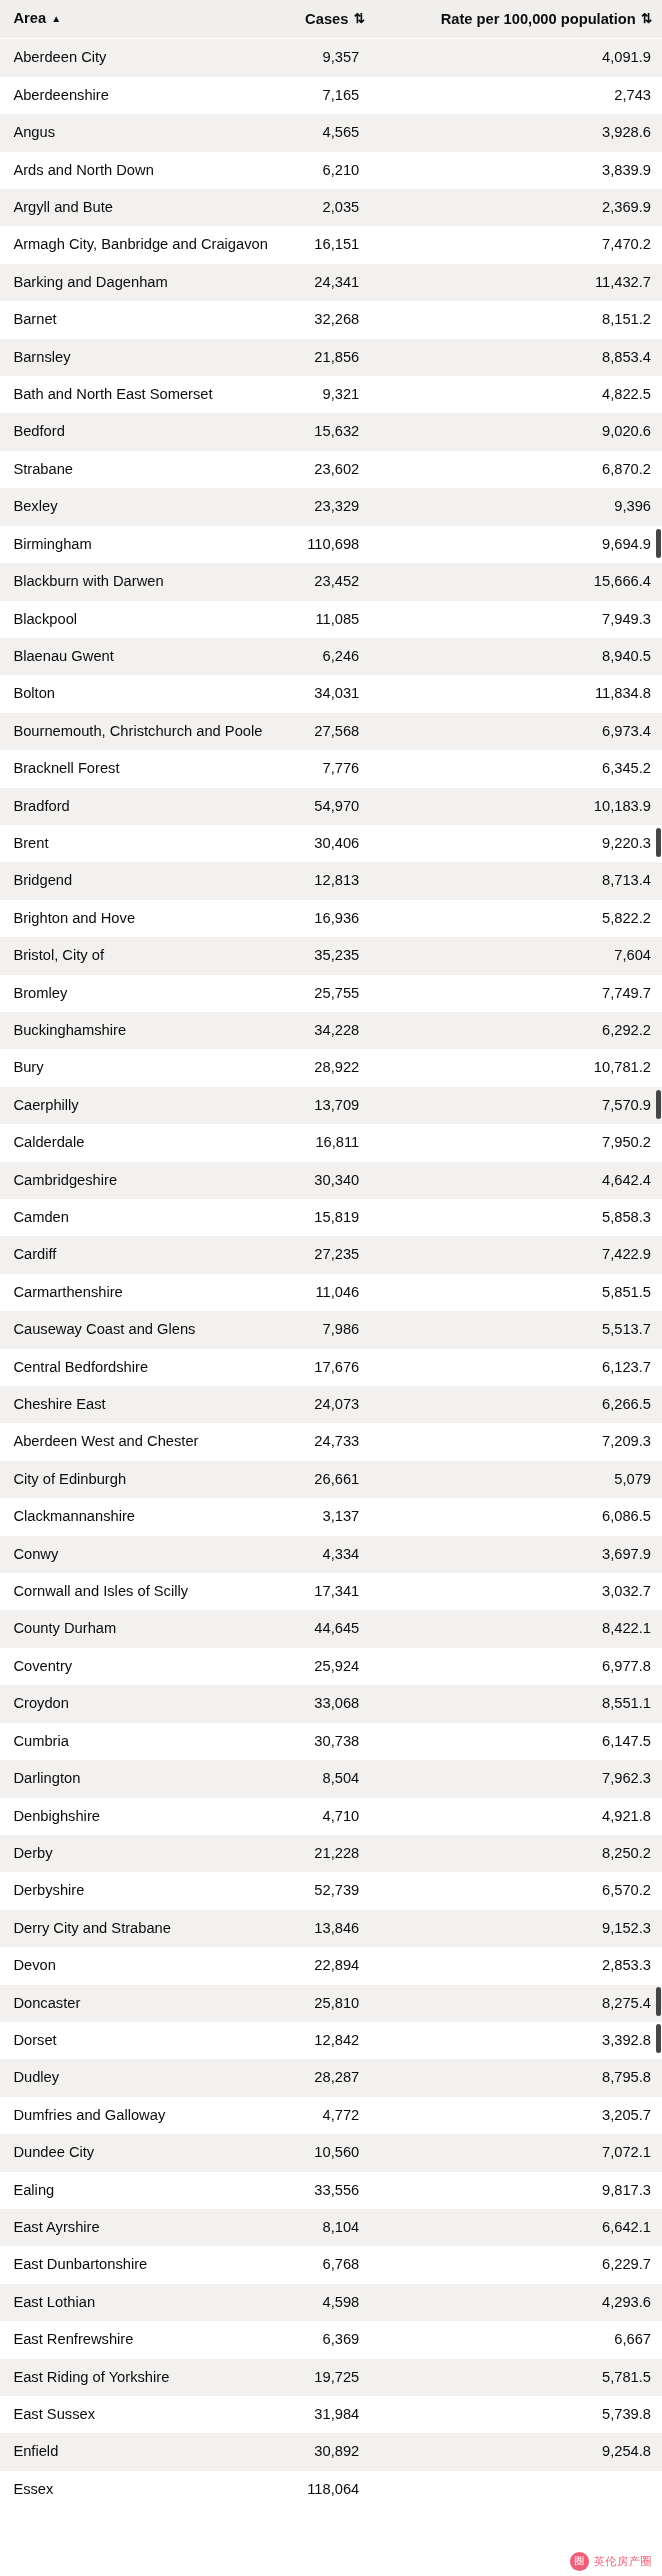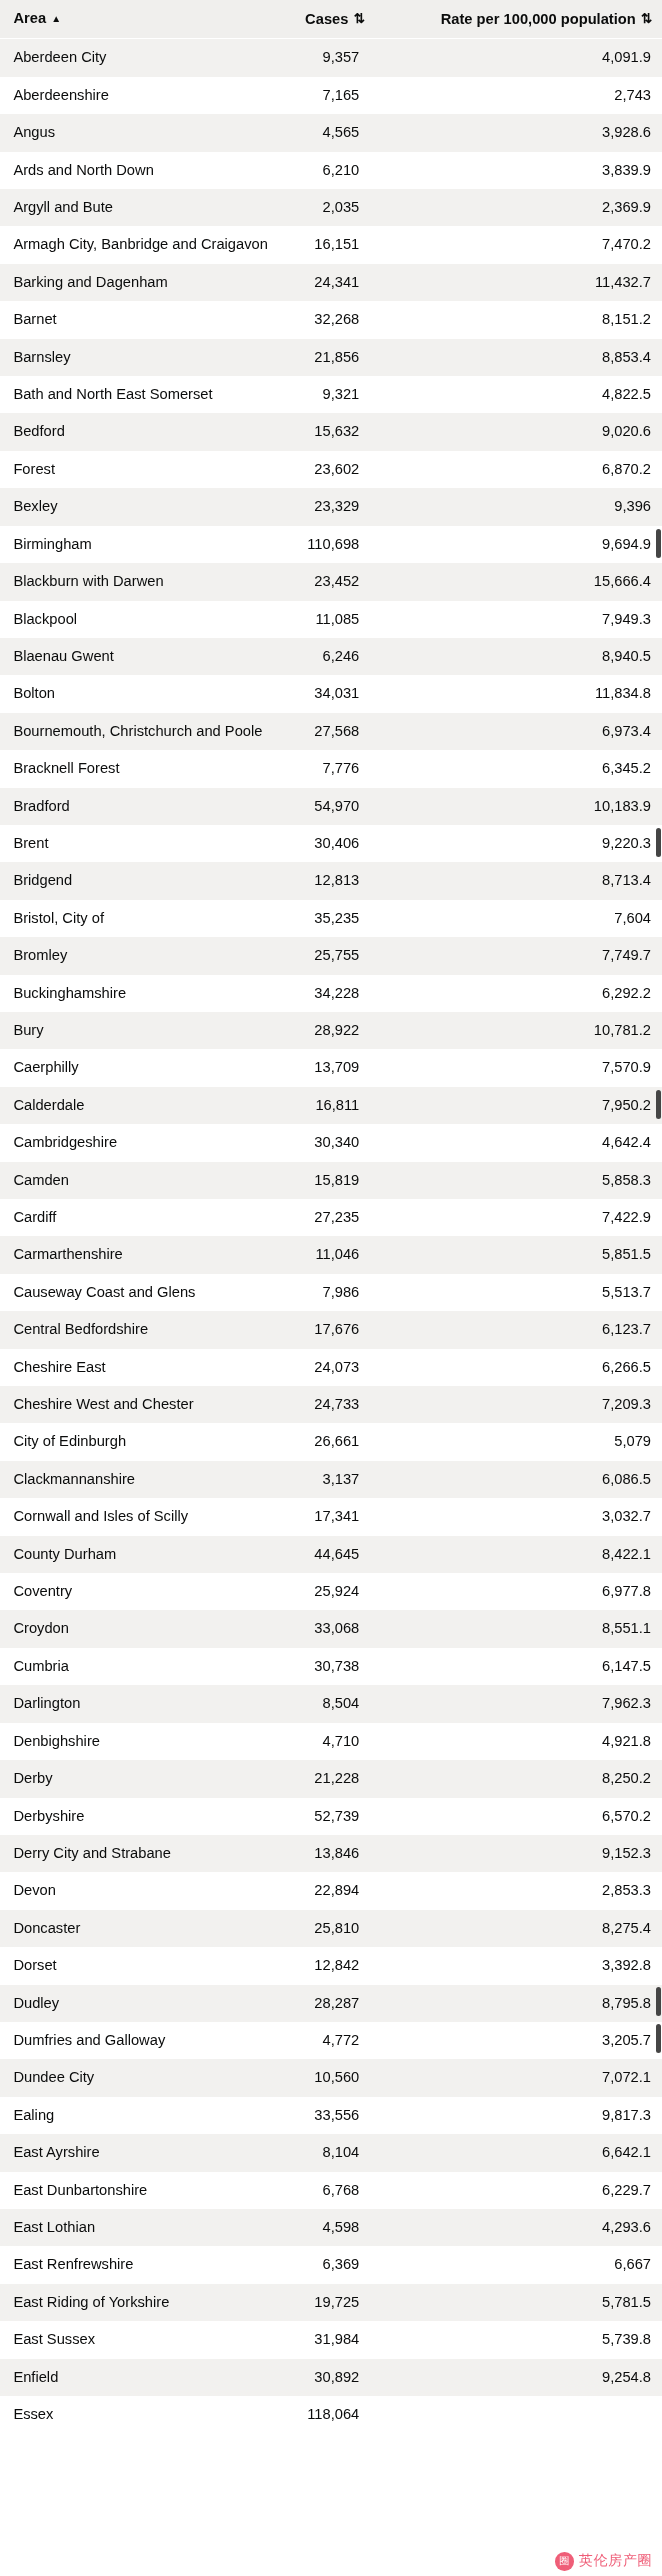--- a/index.html
+++ b/index.html
@@ -77,21 +77,21 @@
     color: #ffffff;
     display: inline-flex;
     align-items: center;
     justify-content: center;
     font-size: 10px;
     line-height: 1;
     flex: 0 0 auto;
   }
   .wm-text {
     color: #ef5e78;
-    font-size: 14px;
+    font-size: 11px;
     letter-spacing: 0.7px;
     white-space: nowrap;
   }
 </style>
 </head>
 <body>
 
 <table>
   <colgroup>
     <col class="c-area">
@@ -161,21 +161,21 @@
     <td class="t-left">Bath and North East Somerset</td>
     <td class="t-right">9,321</td>
     <td class="t-right">4,822.5</td>
   </tr>
       <tr>
     <td class="t-left">Bedford</td>
     <td class="t-right">15,632</td>
     <td class="t-right">9,020.6</td>
   </tr>
       <tr>
-    <td class="t-left">Forest</td>
+    <td class="t-left">Strabane</td>
     <td class="t-right">23,602</td>
     <td class="t-right">6,870.2</td>
   </tr>
       <tr>
     <td class="t-left">Bexley</td>
     <td class="t-right">23,329</td>
     <td class="t-right">9,396</td>
   </tr>
       <tr>
     <td class="t-left">Birmingham</td>
@@ -221,20 +221,25 @@
     <td class="t-left">Brent</td>
     <td class="t-right">30,406</td>
     <td class="t-right">9,220.3</td>
   </tr>
       <tr>
     <td class="t-left">Bridgend</td>
     <td class="t-right">12,813</td>
     <td class="t-right">8,713.4</td>
   </tr>
       <tr>
+    <td class="t-left">Brighton and Hove</td>
+    <td class="t-right">16,936</td>
+    <td class="t-right">5,822.2</td>
+  </tr>
+      <tr>
     <td class="t-left">Bristol, City of</td>
     <td class="t-right">35,235</td>
     <td class="t-right">7,604</td>
   </tr>
       <tr>
     <td class="t-left">Bromley</td>
     <td class="t-right">25,755</td>
     <td class="t-right">7,749.7</td>
   </tr>
       <tr>
@@ -286,33 +291,38 @@
     <td class="t-left">Central Bedfordshire</td>
     <td class="t-right">17,676</td>
     <td class="t-right">6,123.7</td>
   </tr>
       <tr>
     <td class="t-left">Cheshire East</td>
     <td class="t-right">24,073</td>
     <td class="t-right">6,266.5</td>
   </tr>
       <tr>
-    <td class="t-left">Cheshire West and Chester</td>
+    <td class="t-left">Aberdeen West and Chester</td>
     <td class="t-right">24,733</td>
     <td class="t-right">7,209.3</td>
   </tr>
       <tr>
     <td class="t-left">City of Edinburgh</td>
     <td class="t-right">26,661</td>
     <td class="t-right">5,079</td>
   </tr>
       <tr>
     <td class="t-left">Clackmannanshire</td>
     <td class="t-right">3,137</td>
     <td class="t-right">6,086.5</td>
+  </tr>
+      <tr>
+    <td class="t-left">Conwy</td>
+    <td class="t-right">4,334</td>
+    <td class="t-right">3,697.9</td>
   </tr>
       <tr>
     <td class="t-left">Cornwall and Isles of Scilly</td>
     <td class="t-right">17,341</td>
     <td class="t-right">3,032.7</td>
   </tr>
       <tr>
     <td class="t-left">County Durham</td>
     <td class="t-right">44,645</td>
     <td class="t-right">8,422.1</td>

